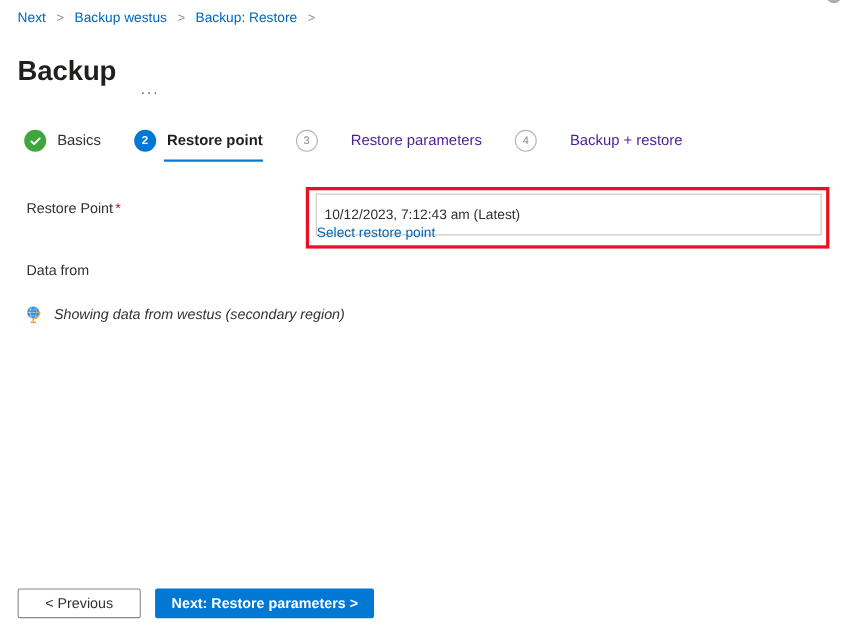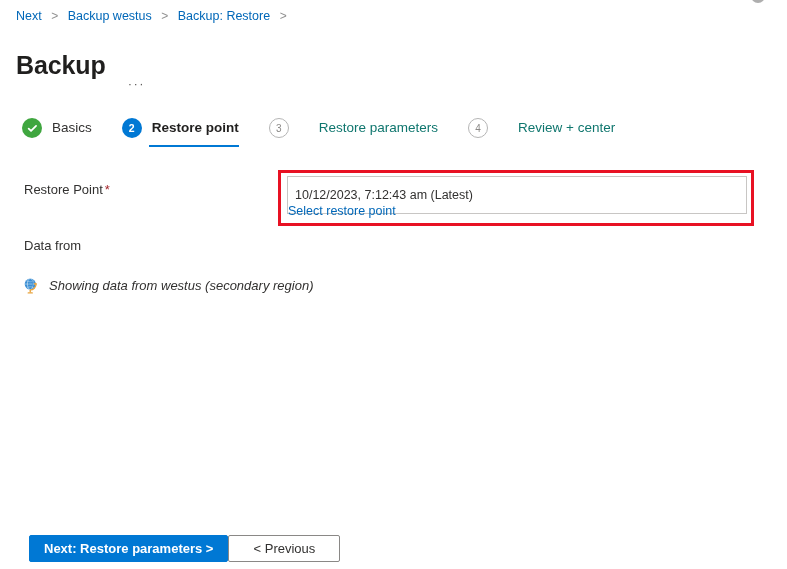--- a/index.html
+++ b/index.html
@@ -112,21 +112,21 @@
     font-size: 10px;
   }
   .step-label {
     margin-left: 10px;
     font-size: 13.5px;
     line-height: 18px;
     white-space: nowrap;
   }
   .label-done { color: #323130; }
   .label-active { color: #201f1e; font-weight: 600; }
-  .label-todo { color: #0f766e; padding-left: 20px; }
+  .label-todo { color: #4c1d95; padding-left: 20px; }
   .step.active::after {
     content: "";
     position: absolute;
     left: 27px;
     right: 0;
     bottom: 0;
     height: 2px;
     background: #0078d4;
   }
 
@@ -295,21 +295,21 @@
       <span class="step-label label-active">Restore point</span>
     </div>
 
     <div class="step">
       <span class="step-badge badge-todo">3</span>
       <span class="step-label label-todo">Restore parameters</span>
     </div>
 
     <div class="step">
       <span class="step-badge badge-todo">4</span>
-      <span class="step-label label-todo">Review + center</span>
+      <span class="step-label label-todo">Backup + restore</span>
     </div>
 
   </div>
 
   <div class="form-label" id="label-restore-point">
     <span>Restore Point</span><span class="req-star">*</span>
   </div>
 
   <input class="restore-input" type="text" value="10/12/2023, 7:12:43 am (Latest)" style="">
 
@@ -330,17 +330,17 @@
       <path d="M13.2 4.6c.9 1.5 1.3 3.2 1.1 4.9-.2 1.6.3 2.7 1.4 3.4" fill="none" stroke="#2e7bbd" stroke-width="1.6" opacity="0.5"></path>
       <path d="M11 17.2c4.3 0 7.8-3.5 7.8-7.8" fill="none" stroke="#e8a33d" stroke-width="1.7" stroke-linecap="round"></path>
       <path d="M18.8 9.4a1 1 0 0 0-2 0" fill="none" stroke="#e8a33d" stroke-width="1.7" stroke-linecap="round"></path>
       <rect x="10.1" y="16.9" width="1.8" height="3.6" rx="0.5" fill="#e8a33d"></rect>
       <rect x="7.4" y="20.3" width="7.2" height="1.8" rx="0.9" fill="#e8a33d"></rect>
     </svg>
     <span class="region-text">Showing data from westus (secondary region)</span>
   </div>
 
   <div class="footer">
+    <button class="btn btn-secondary">&lt; Previous</button>
     <button class="btn btn-primary">Next: Restore parameters &gt;</button>
-    <button class="btn btn-secondary">&lt; Previous</button>
   </div>
 
 </div>
 
 </body></html>

